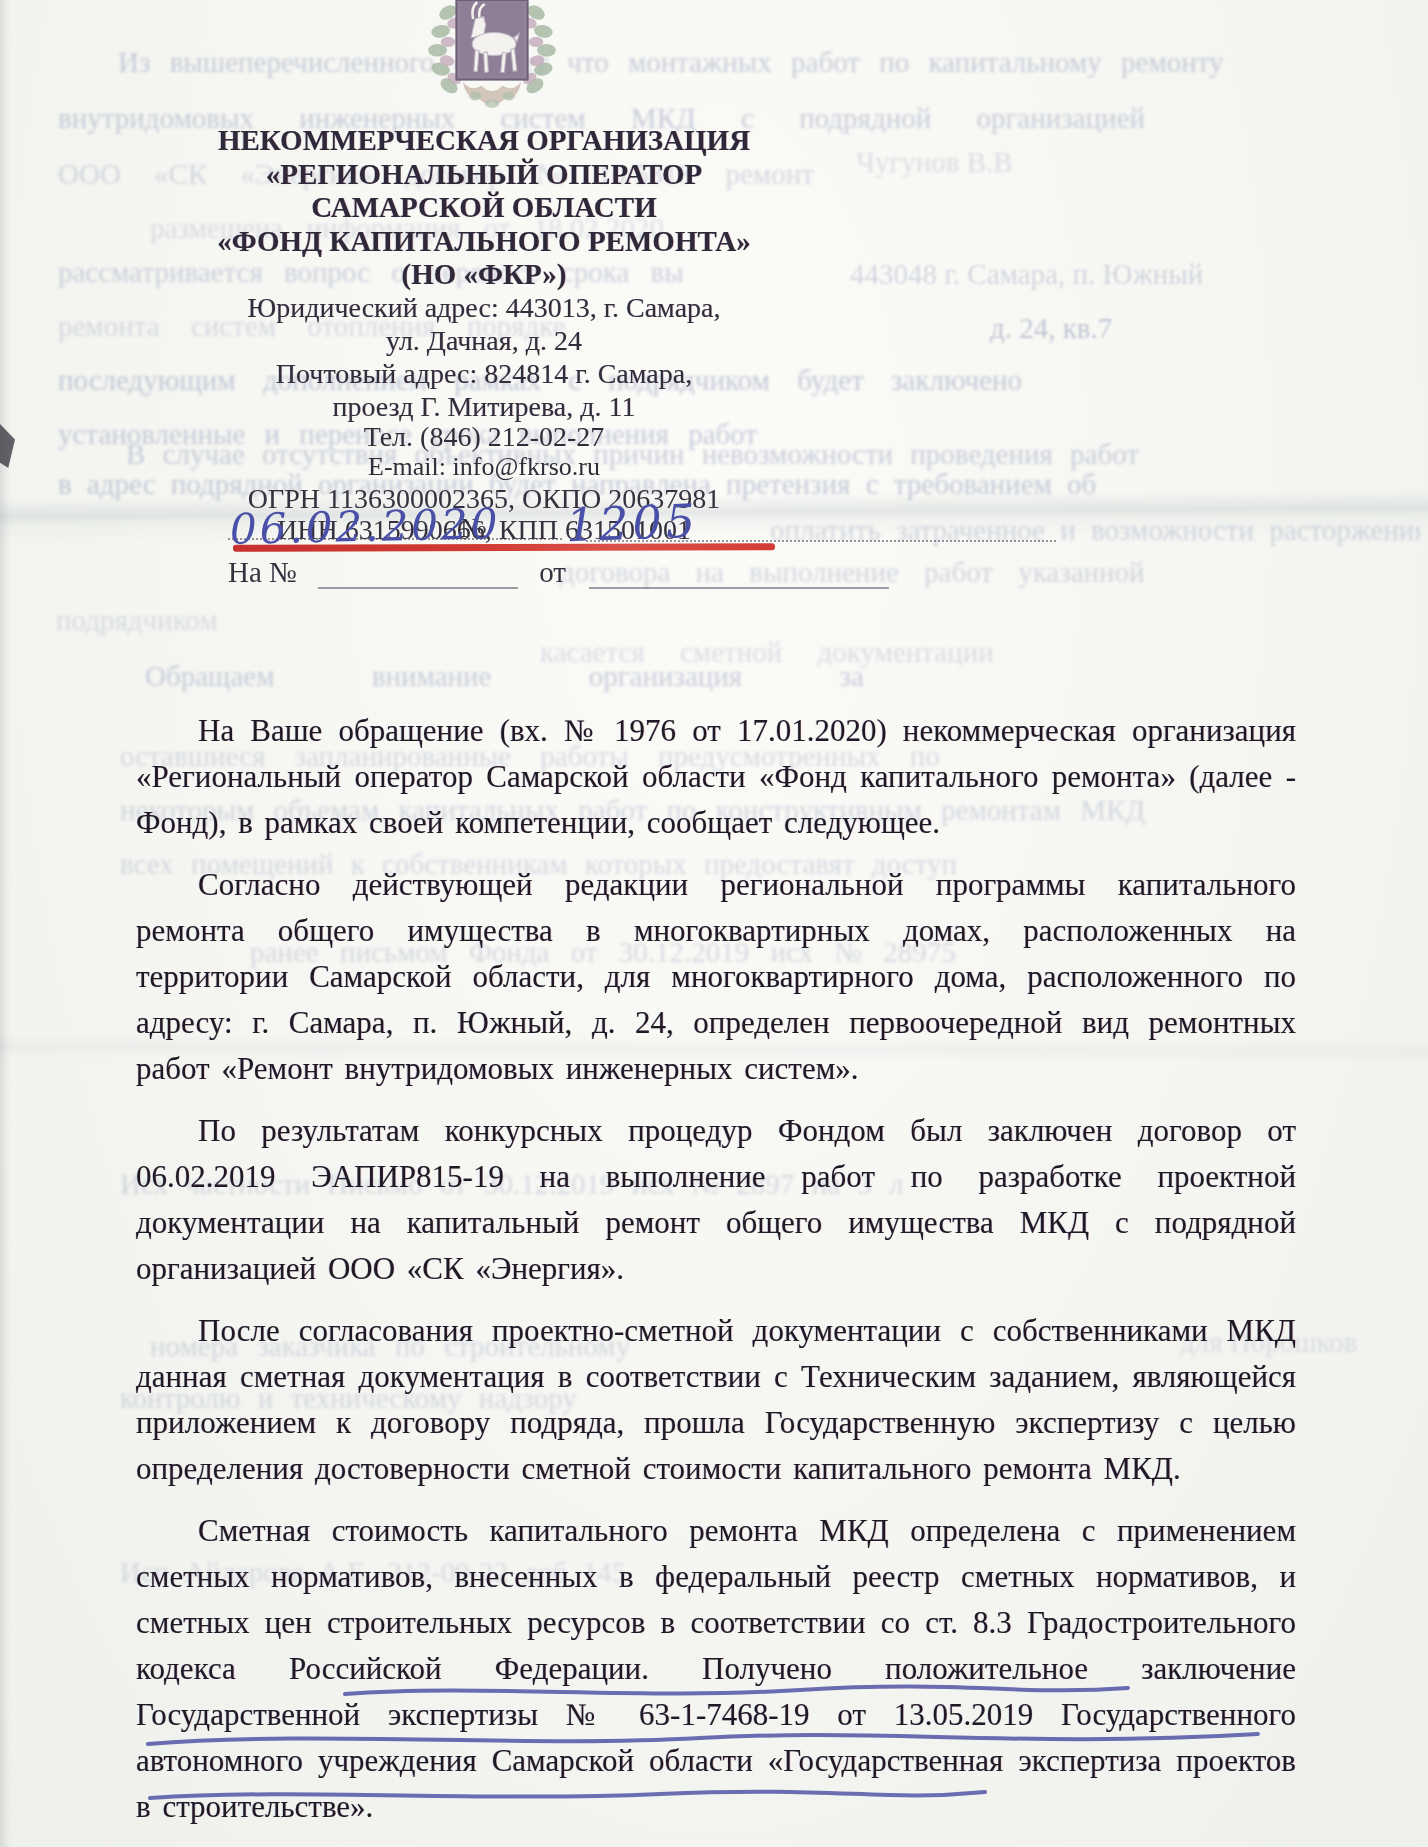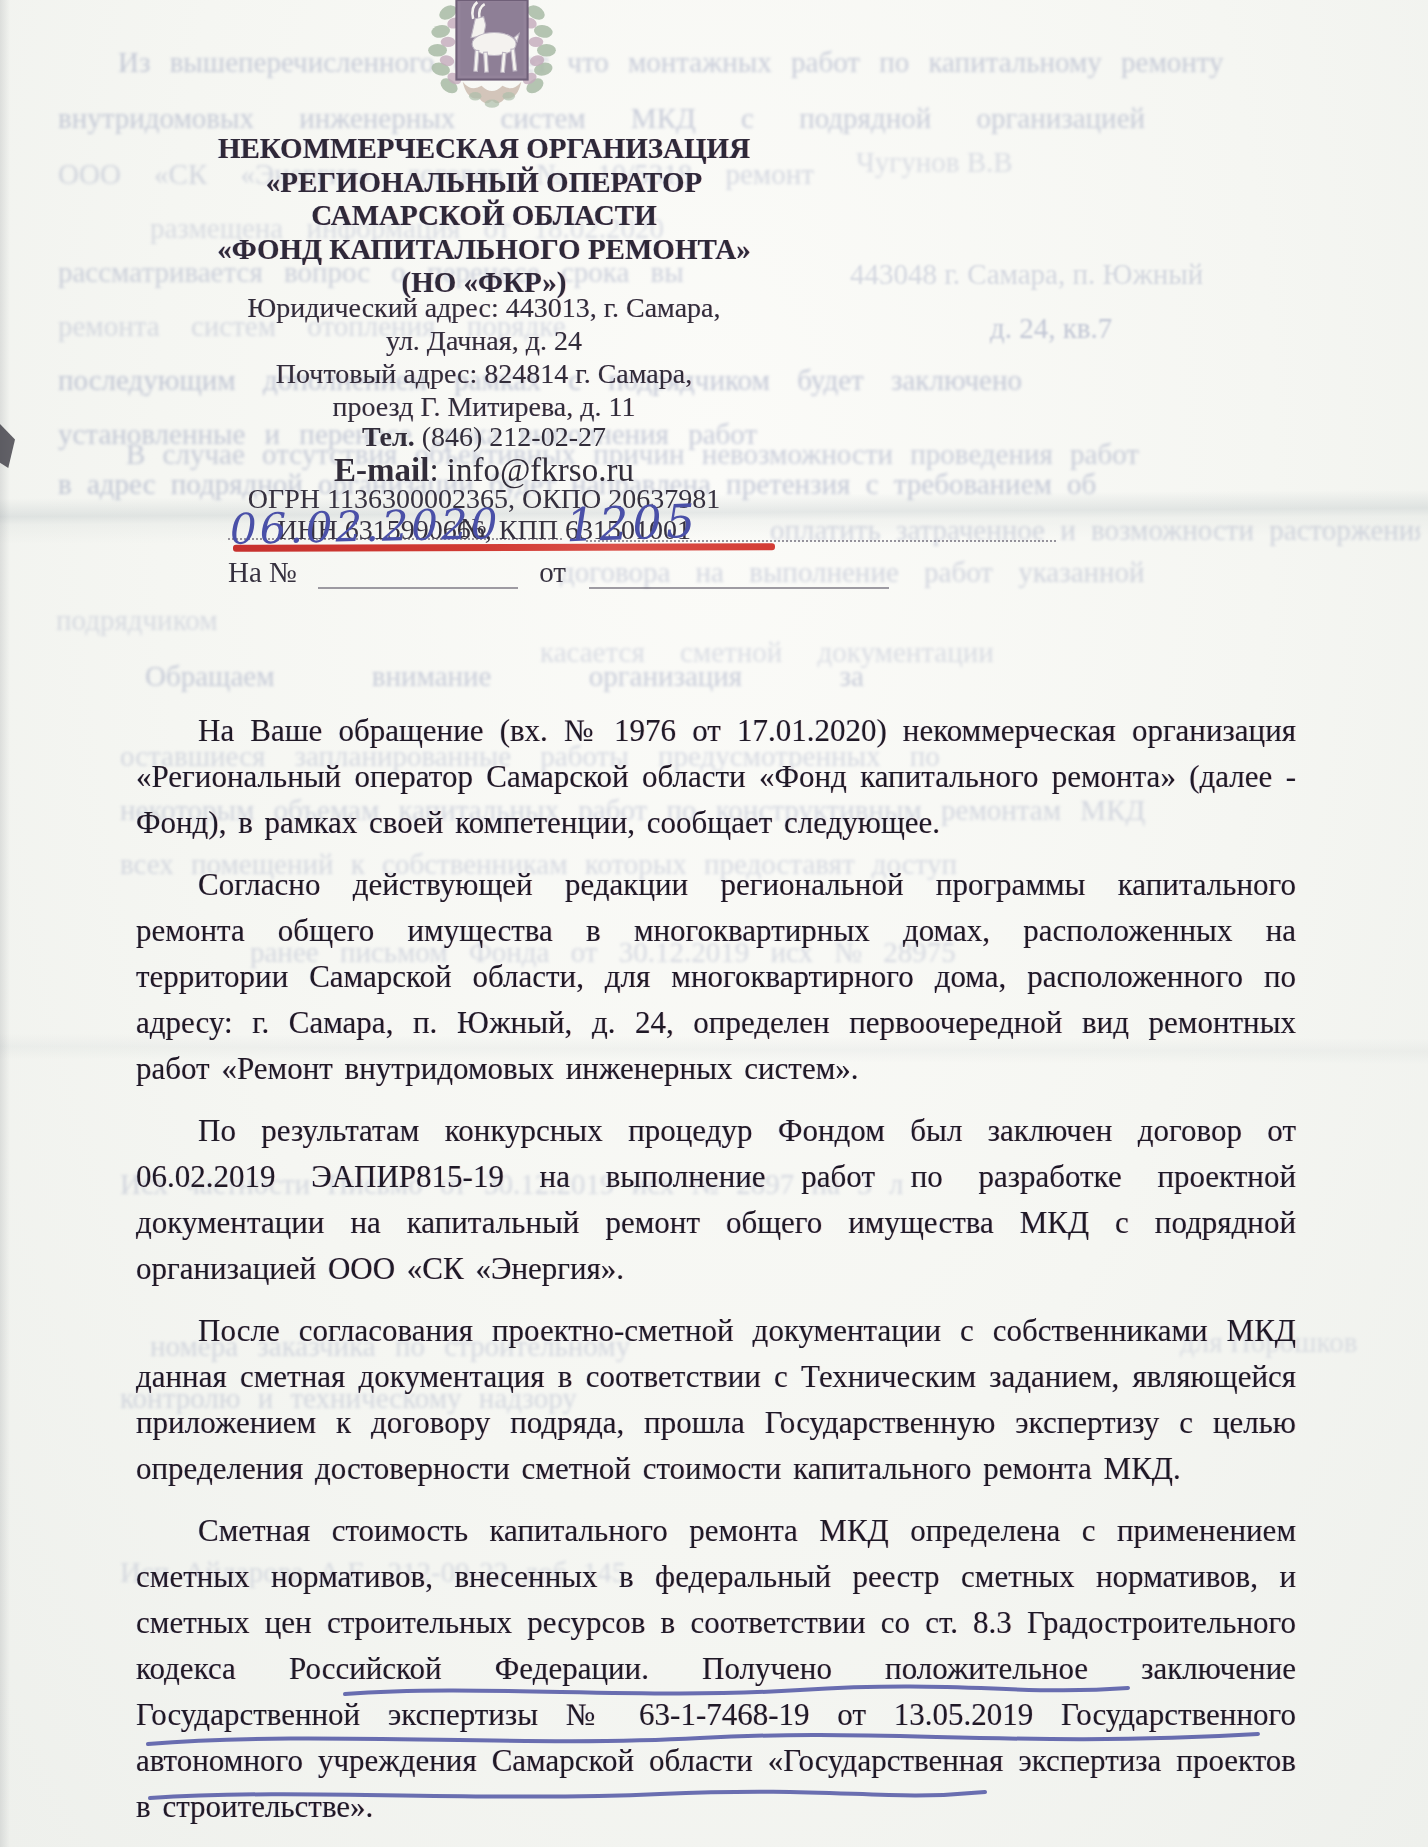--- a/index.html
+++ b/index.html
@@ -20,28 +20,28 @@
   .edge-notch{left:0;top:424px;width:15px;height:44px;background:#3c3b44;opacity:.8;z-index:2;
     clip-path:polygon(0 0,100% 35%,55% 100%,0 88%);}
   .edge-shade{left:0;top:0;width:10px;height:1847px;z-index:1;
     background:linear-gradient(90deg, rgba(120,124,130,.18), rgba(120,124,130,0));}
   
   .ghost{z-index:2;color:#7e88ad;font-size:29px;white-space:nowrap;overflow:hidden;
     filter:blur(1.6px);pointer-events:none;}
   
   .org-block{left:134px;top:124px;width:700px;text-align:center;z-index:3;
     font-weight:bold;font-size:29px;line-height:33.5px;color:#2e2838;
-    text-shadow:.6px 0 0 rgba(170,40,60,.22), -.6px 0 0 rgba(40,70,160,.22);margin-top:8px;}
+    text-shadow:.6px 0 0 rgba(170,40,60,.22), -.6px 0 0 rgba(40,70,160,.22);}
   .addr-block{left:134px;top:291px;width:700px;text-align:center;z-index:3;
     font-size:28px;line-height:33px;color:#322d3a;
     text-shadow:.5px 0 0 rgba(170,40,60,.18), -.5px 0 0 rgba(40,70,160,.18);}
   .contact-line{left:134px;width:700px;text-align:center;z-index:3;font-size:28px;color:#322d3a;}
   .req-block{left:134px;top:455px;width:700px;text-align:center;z-index:3;
     font-size:28px;line-height:31px;color:#36313f;font-family:Liberation Serif, serif;}
-  .b{font-weight:bold;}
+  .b{font-weight:normal;}
   
   .hw{font-family:"DejaVu Serif", serif;font-style:italic;color:#4a50a8;z-index:5;}
   .hw-date{left:230px;top:502px;font-size:42px;letter-spacing:3px;transform:rotate(-1.2deg);}
   .num-sign{left:460px;top:512px;font-size:28px;color:#36313f;z-index:4;}
   .hw-num{left:566px;top:496px;font-size:46px;letter-spacing:4px;transform:rotate(-2deg);}
   .dash-line{border-bottom:2px dotted rgba(70,64,82,.55);z-index:4;height:0;}
   .red-line{left:233px;top:544px;width:542px;height:7px;z-index:6;transform:rotate(-.15deg);
     background:linear-gradient(90deg,#c3201d 0%,#cd2a22 45%,#d8423a 70%,#cf2b24 100%);
     border-radius:3px;opacity:.92;}
   .reply-row{left:228px;top:556px;z-index:4;font-size:29px;color:#36313f;}
@@ -161,21 +161,21 @@
   <div class="abs addr-block">
     <div>Юридический адрес: 443013, г. Самара,</div>
     <div>ул. Дачная, д. 24</div>
     <div>Почтовый адрес: 824814 г. Самара,</div>
     <div>проезд Г. Митирева, д. 11</div>
   </div>
 
   <div class="abs contact-line" style="top:421px">
     <span class="b">Тел.</span><span> (846) 212-02-27</span>
   </div>
-  <div class="abs contact-line" style="top:452px;font-size:33px">
+  <div class="abs contact-line" style="top:452px;font-size:26px">
     <span class="b">E-mail</span><span>: info@fkrso.ru</span>
   </div>
 
   <div class="abs req-block">
     <div style="position:relative;top:28px">ОГРН 1136300002365, ОКПО 20637981</div>
     <div style="position:relative;top:28px">ИНН 6315990666, КПП 631501001</div>
   </div>
 
   <div class="abs hw hw-date">06.02.2020</div>
   <div class="abs num-sign">№</div>

